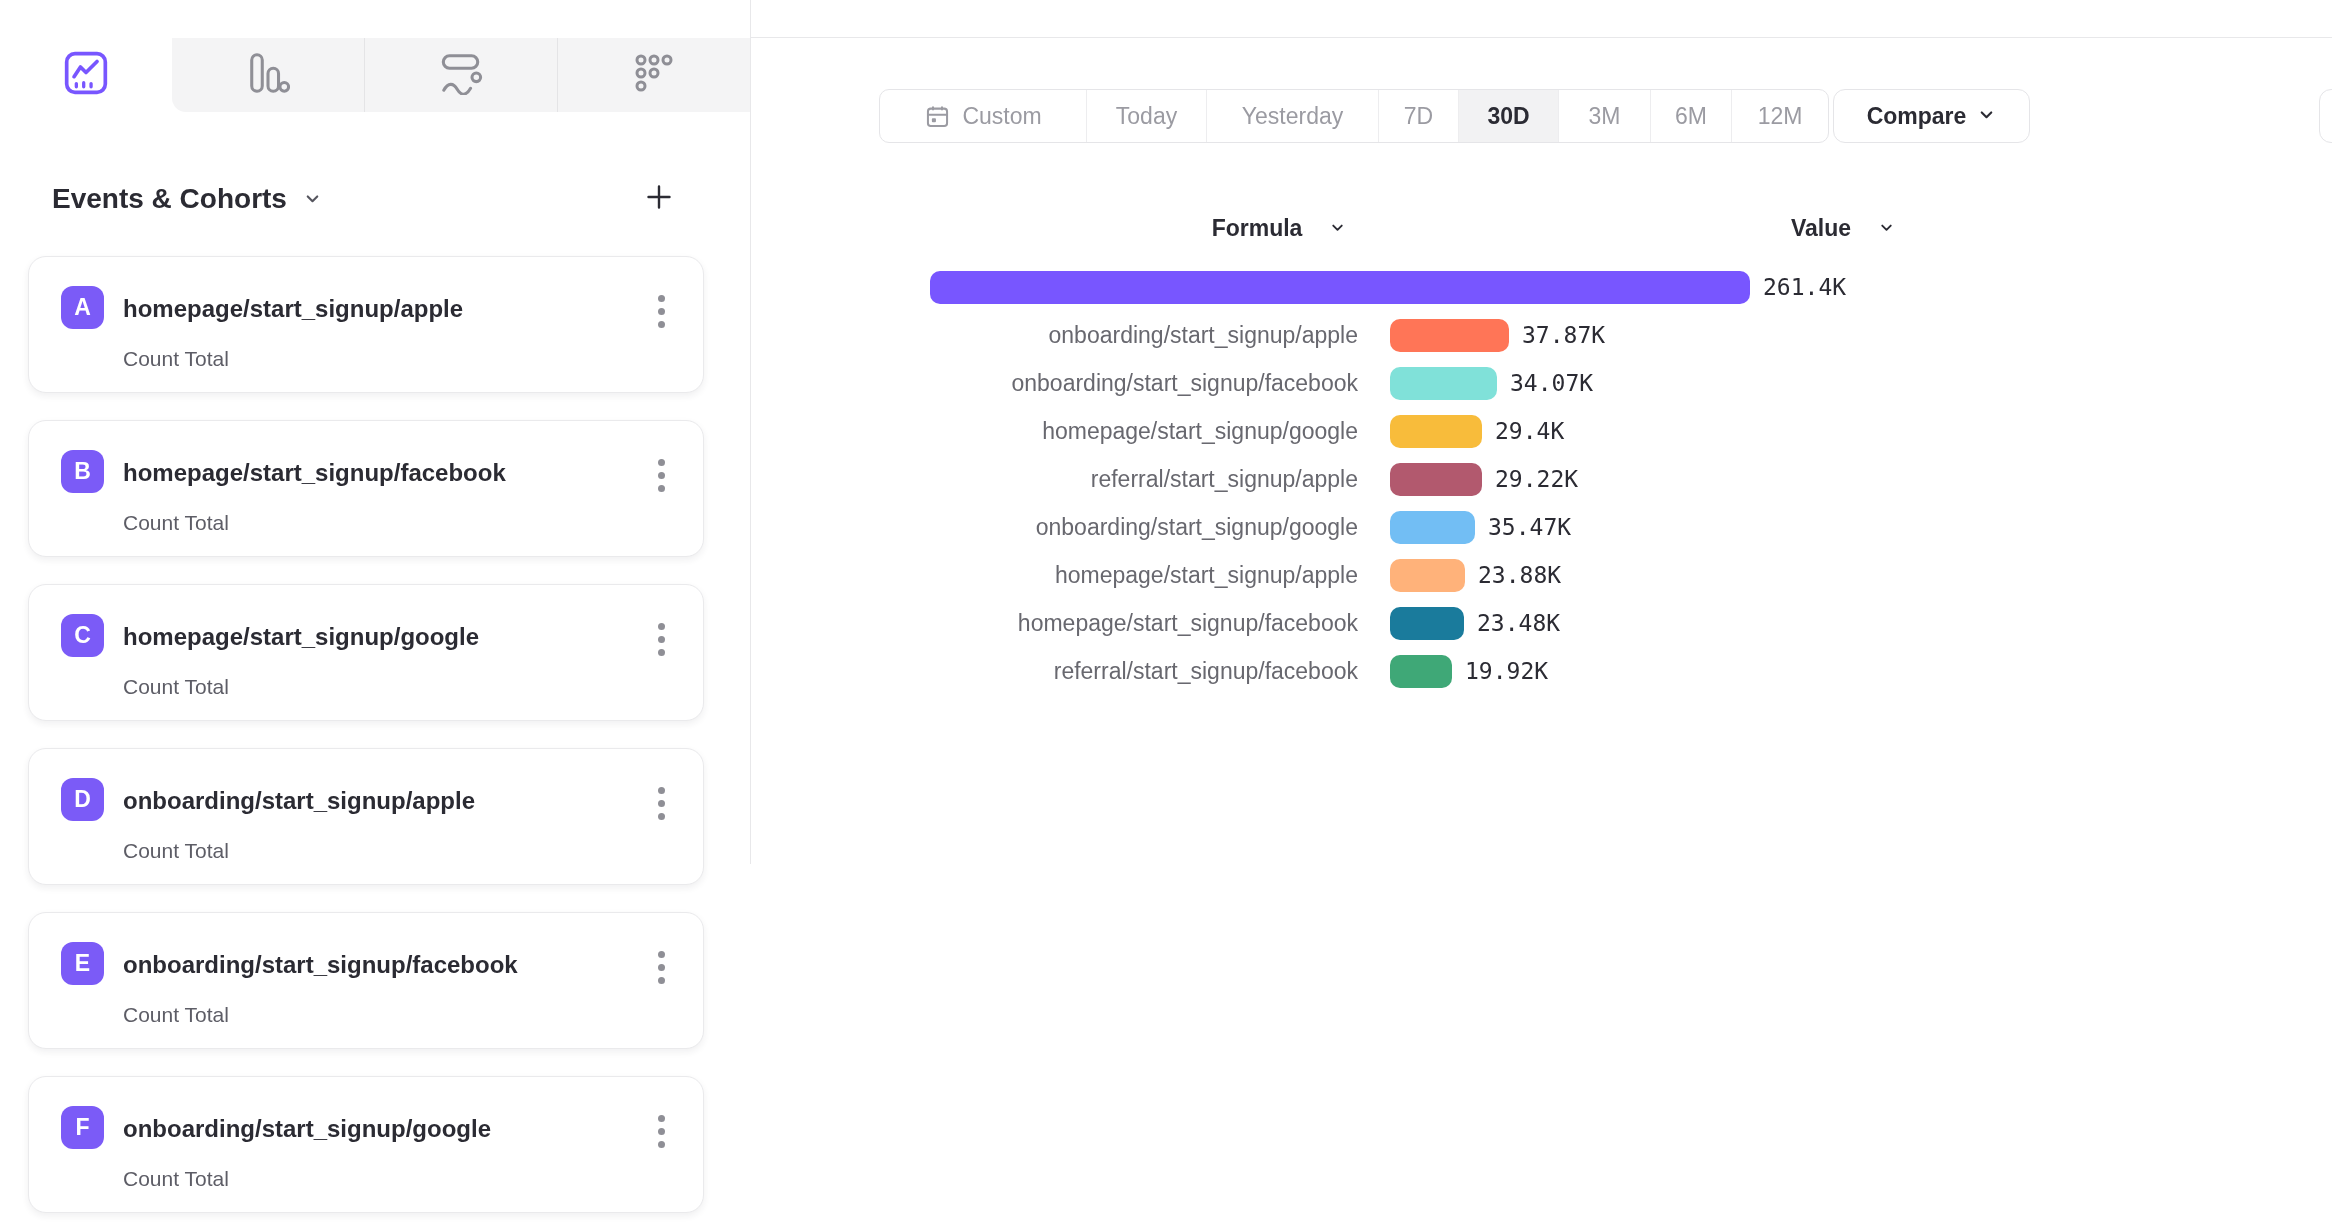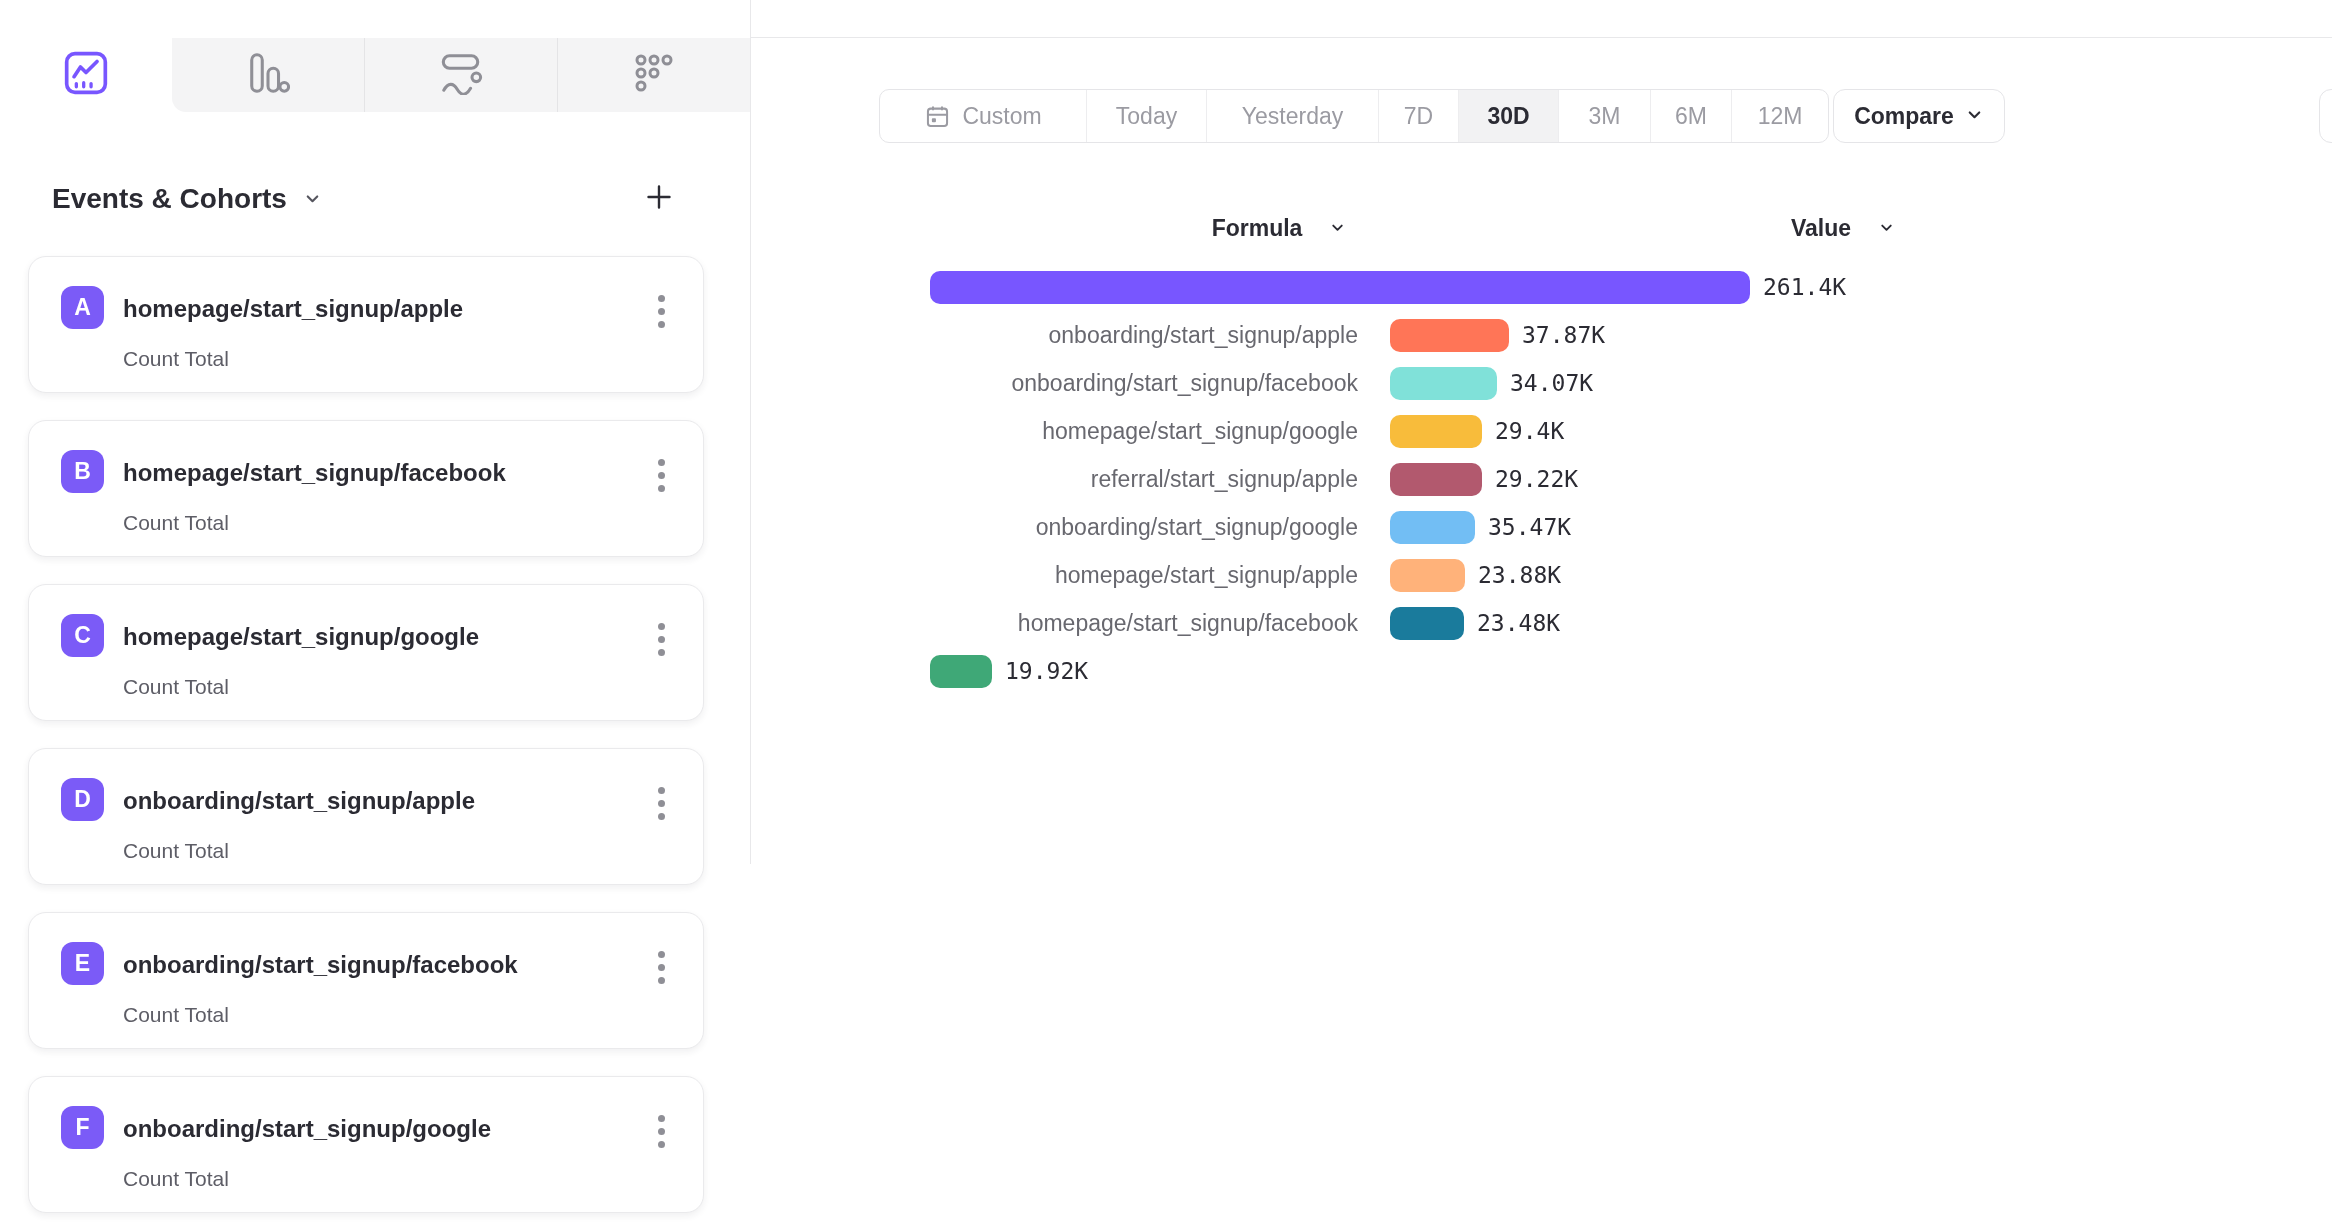--- a/index.html
+++ b/index.html
@@ -30,21 +30,21 @@
   .dots i{width:7px;height:7px;border-radius:50%;background:#8f8f96;}
   .card-metric{position:absolute;left:94px;top:90px;font-size:21px;color:#5d5d66;cursor:pointer;}
 
   
   .segmented{position:absolute;left:867px;top:89px;height:54px;border:1px solid #e5e5e8;border-radius:10px;
              display:flex;align-items:stretch;overflow:hidden;background:#fff;box-sizing:border-box;margin-left:12px;}
   .seg{display:flex;align-items:center;justify-content:center;gap:11px;font-size:23px;font-weight:500;
        color:#9b9ba2;cursor:pointer;box-sizing:border-box;}
   .seg + .seg{border-left:1px solid #ededef;}
   .seg.active{background:#f2f2f3;color:#2b2b33;font-weight:700;}
-  .compare-btn{position:absolute;left:1833px;top:89px;width:172px;height:54px;background:#fff;
+  .compare-btn{position:absolute;left:1833px;top:89px;width:197px;height:54px;background:#fff;
                border:1px solid #e5e5e8;border-radius:12px;display:flex;align-items:center;justify-content:center;
                gap:11px;font-family:"Liberation Sans",sans-serif;font-size:23px;font-weight:600;color:#2b2b33;cursor:pointer;box-sizing:border-box;}
   .partial-btn{position:absolute;left:2319px;top:89px;width:70px;height:54px;background:#fff;
                border:1px solid #e5e5e8;border-radius:12px;box-sizing:border-box;}
 
   
   .col-header{position:absolute;top:215px;width:220px;display:flex;align-items:center;justify-content:center;
               gap:27px;font-size:23px;font-weight:600;color:#2b2b33;cursor:pointer;}
   .col-header.formula{left:1169px;}
   .col-header.value{left:1733px;}
@@ -287,18 +287,19 @@
           <div class="crow-label">homepage/start_signup/apple</div>
           <div class="crow-bar" style="width: 75px; background: rgb(255, 178, 122);"></div>
           <div class="crow-value">23.88K</div>
         </div>
         <div class="crow">
           <div class="crow-label">homepage/start_signup/facebook</div>
           <div class="crow-bar" style="width: 74px; background: rgb(26, 123, 156);"></div>
           <div class="crow-value">23.48K</div>
         </div>
         <div class="crow">
+          <div class="crow-label">referral/start_signup/facebook</div>
           <div class="crow-bar" style="width: 62px; background: rgb(63, 168, 119);"></div>
           <div class="crow-value">19.92K</div>
         </div>
       </div>
   </main>
 </div>
 
 </body></html>

